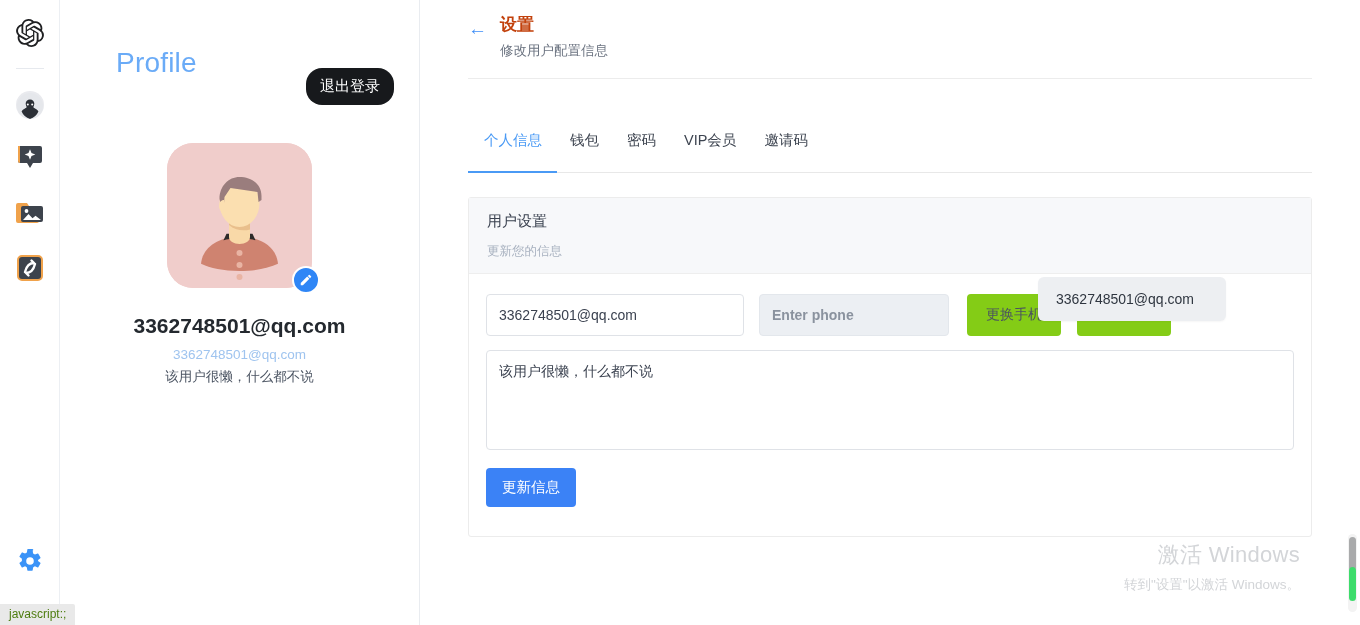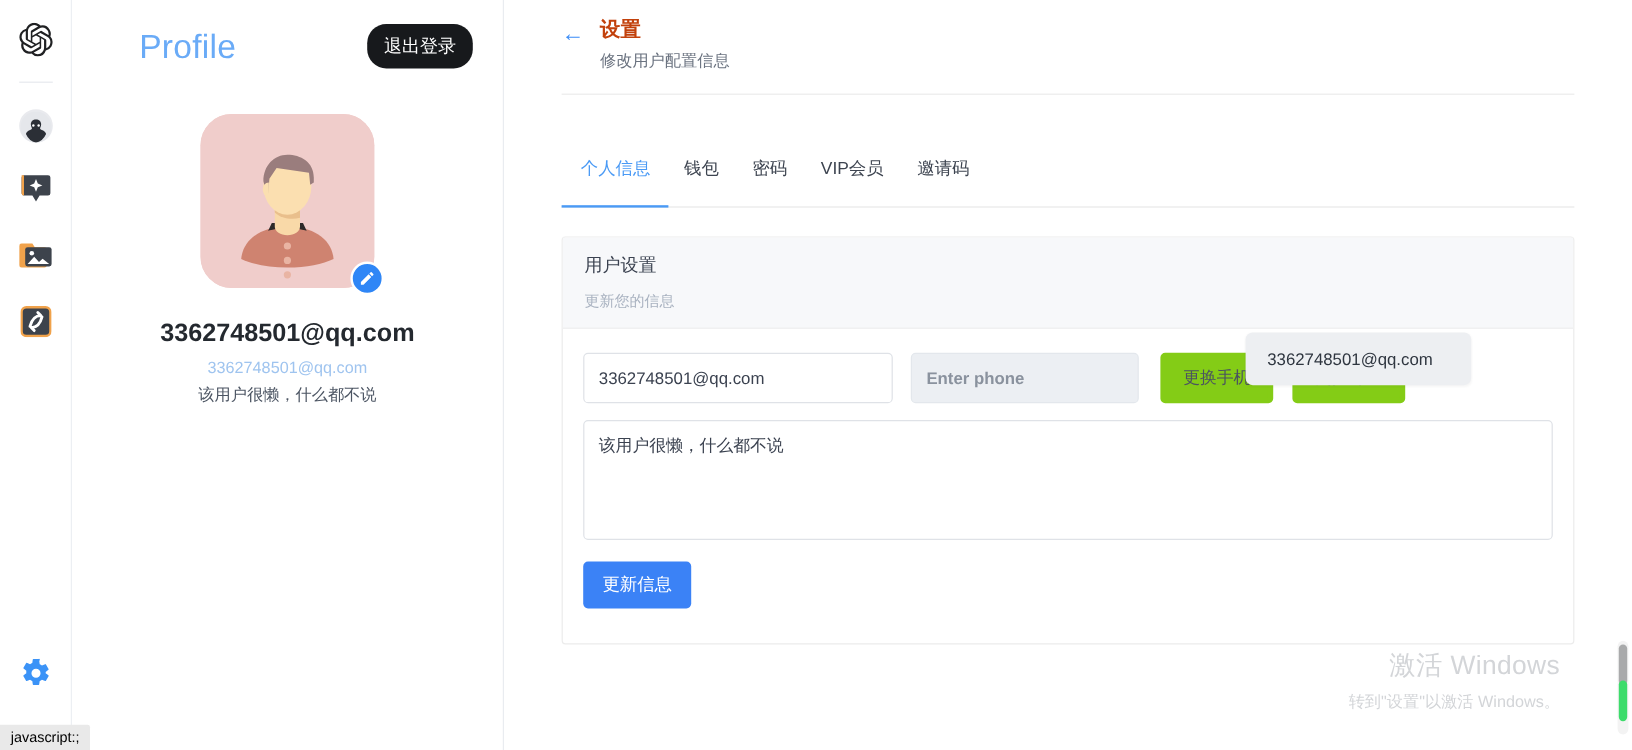--- a/index.html
+++ b/index.html
@@ -53,20 +53,21 @@
   }
   .profile-title {
     font-size: 28px; color: #6aabf7; font-weight: 400; letter-spacing: .2px; margin-left: 28px;
   }
   .logout-btn {
     background: #17191c; color: #fff;
     border: none; border-radius: 16px;
     font-size: 15px; padding: 9px 14px;
     cursor: pointer;
     font-family: "Liberation Sans", "DejaVu Sans", sans-serif;
+    margin-top: 48px;
   }
   .avatar-wrap {
     margin: 38px auto 0 auto;
     width: 145px; height: 145px;
     position: relative;
   }
   .avatar-img {
     width: 145px; height: 145px; border-radius: 26px; overflow: hidden;
     background: #f0cdcb; display:block;
   }
@@ -200,21 +201,21 @@
     background: #a9aaab; border-radius: 4px;
   }
   .scrollbar-thumb-green {
     position:absolute; right: 4px; top: 567px; width: 7px; height: 34px;
     background: #3ddc6b; border-radius: 4px;
   }
 
   
   .statusbar {
     position:absolute; left: 0; bottom: 0;
-    background: #e9e9e9; color: #000000;
+    background: #e9e9e9; color: #4d7c0f;
     font-size: 12px; padding: 3px 9px 4px 9px;
     font-family: "Liberation Sans", "DejaVu Sans", sans-serif;
     border-top-right-radius: 2px;
   }
 </style>
 </head>
 <body>
 
 <div class="app">
 

